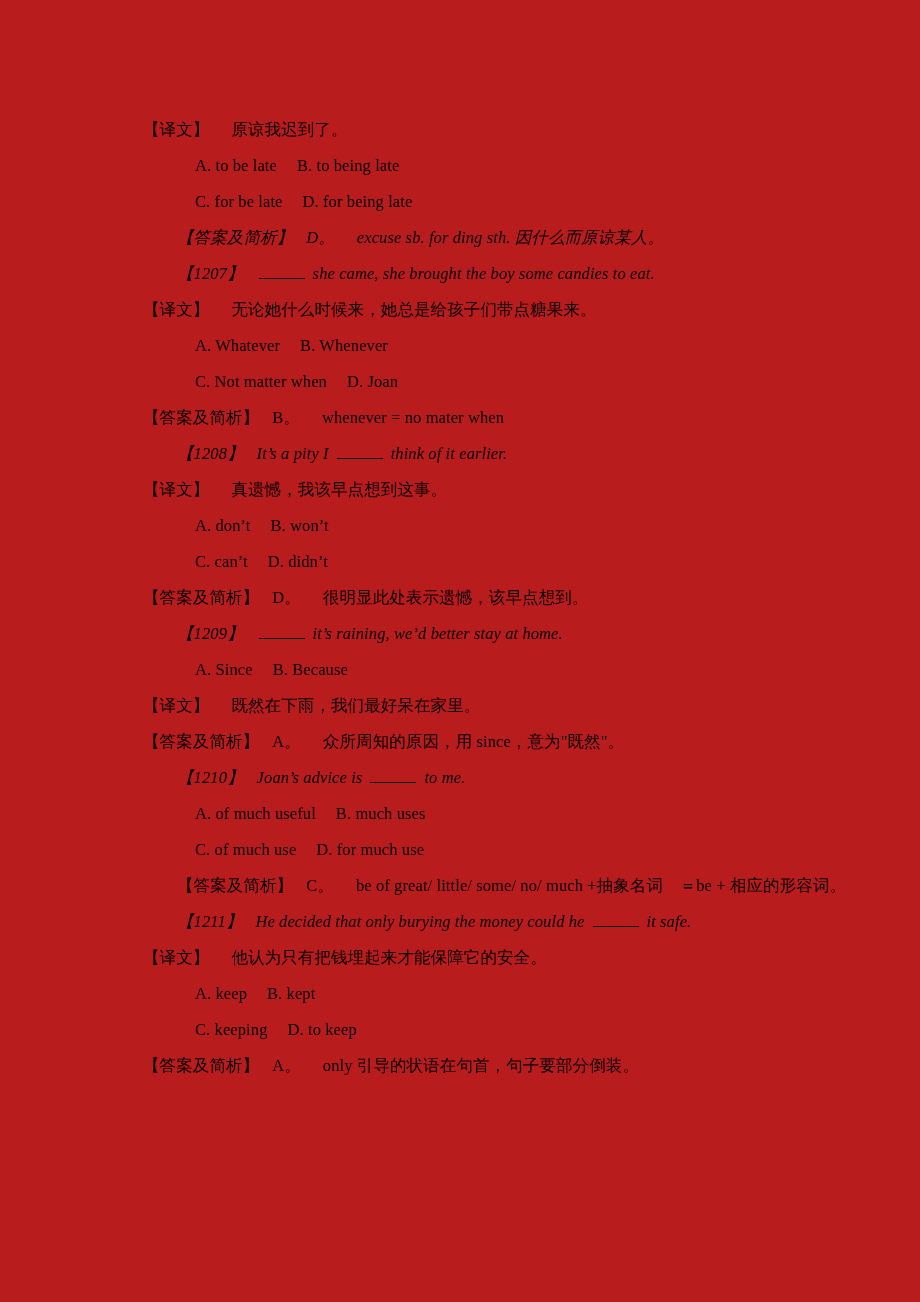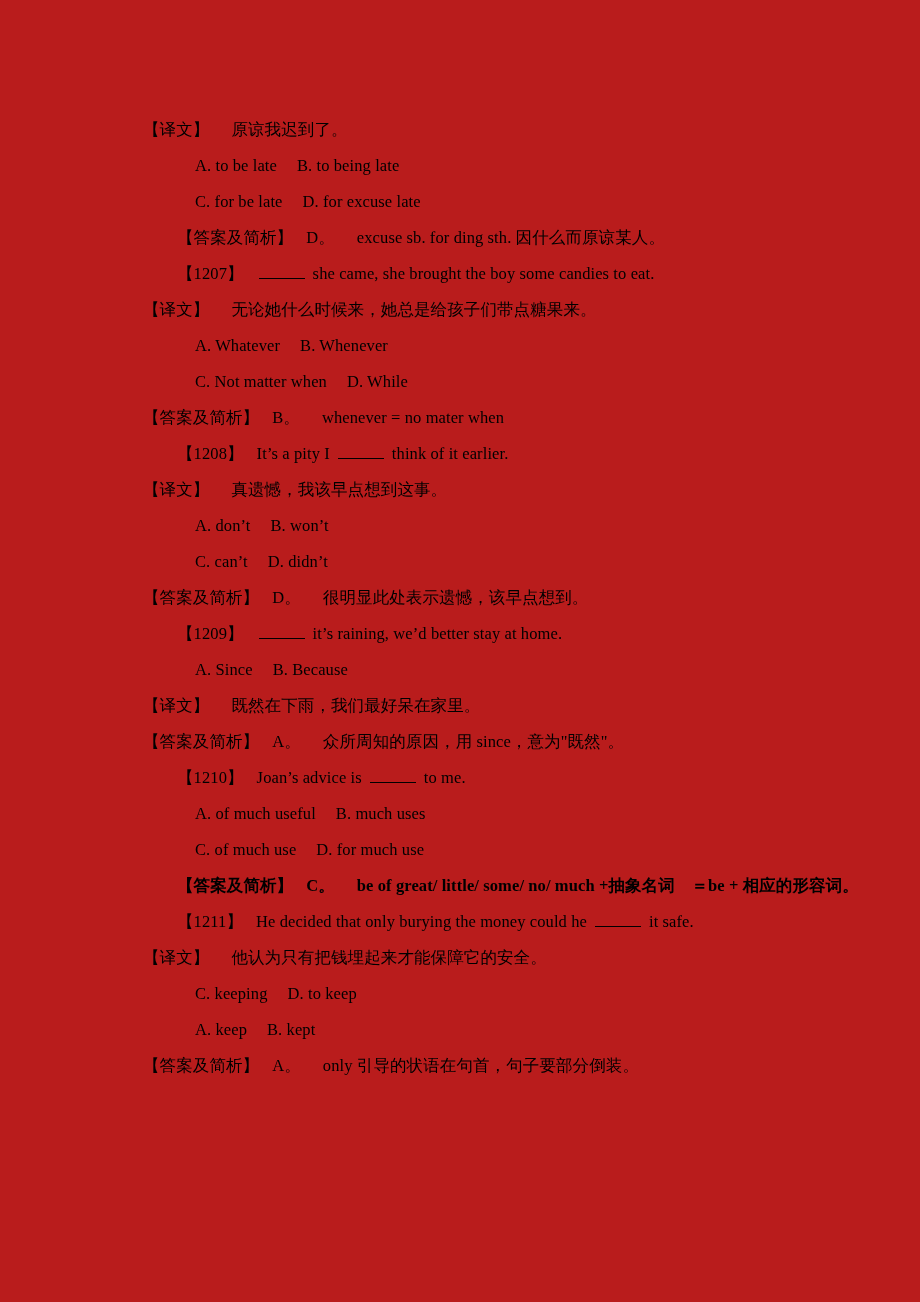--- a/index.html
+++ b/index.html
@@ -45,35 +45,35 @@
   }
 
   
   .line.margin {
     padding-left: 13px;
   }
 
   
   .line.indent {
     padding-left: 47px;
+    font-style: italic;
   }
 
   
   .line.option {
     padding-left: 65px;
   }
 
   
   .line.wrap {
     white-space: normal;
     height: auto;
     width: 690px;
     padding-left: 47px;
     text-indent: 0;
-    font-weight: bold;
   }
 
   .tag {
     font-family: "Liberation Serif", "DejaVu Serif", serif;
   }
 
   .gap {
     display: inline-block;
     border-bottom: 1px solid #000;
     width: 46px;
@@ -94,38 +94,38 @@
   <div class="content">
 
     <div class="line margin">
       <span class="tag">【译文】</span><span class="sp-lg"></span><span>原谅我迟到了。</span>
     </div>
 
     <div class="line option">
       <span>A. to be late</span><span class="sp-opt"></span><span>B. to being late</span>
     </div>
     <div class="line option">
-      <span>C. for be late</span><span class="sp-opt"></span><span>D. for excuse late</span>
+      <span>C. for be late</span><span class="sp-opt"></span><span>D. for being late</span>
     </div>
 
     <div class="line indent">
       <span class="tag">【答案及简析】</span><span class="sp-md"></span><span>D。</span><span class="sp-lg"></span><span>excuse sb. for ding sth. 因什么而原谅某人。</span>
     </div>
 
     <div class="line indent">
       <span class="tag">【1207】</span><span class="sp-md"></span><span class="gap"></span><span class="sp-sm"></span><span>she came, she brought the boy some candies to eat.</span>
     </div>
     <div class="line margin">
       <span class="tag">【译文】</span><span class="sp-lg"></span><span>无论她什么时候来，她总是给孩子们带点糖果来。</span>
     </div>
     <div class="line option">
       <span>A. Whatever</span><span class="sp-opt"></span><span>B. Whenever</span>
     </div>
     <div class="line option">
-      <span>C. Not matter when</span><span class="sp-opt"></span><span>D. While</span>
+      <span>C. Not matter when</span><span class="sp-opt"></span><span>D. Joan</span>
     </div>
     <div class="line margin">
       <span class="tag">【答案及简析】</span><span class="sp-md"></span><span>B。</span><span class="sp-lg"></span><span>whenever = no mater when</span>
     </div>
 
     <div class="line indent">
       <span class="tag">【1208】</span><span class="sp-md"></span><span>It’s a pity I</span><span class="sp-sm"></span><span class="gap"></span><span class="sp-sm"></span><span>think of it earlier.</span>
     </div>
     <div class="line margin">
       <span class="tag">【译文】</span><span class="sp-lg"></span><span>真遗憾，我该早点想到这事。</span>
@@ -166,23 +166,23 @@
       <span class="tag">【答案及简析】</span><span class="sp-md"></span><span>C。</span><span class="sp-lg"></span><span>be of great/ little/ some/ no/ much +抽象名词　＝be + 相应的形容词。</span>
     </div>
 
     <div class="line indent">
       <span class="tag">【1211】</span><span class="sp-md"></span><span>He decided that only burying the money could he</span><span class="sp-sm"></span><span class="gap"></span><span class="sp-sm"></span><span>it safe.</span>
     </div>
     <div class="line margin">
       <span class="tag">【译文】</span><span class="sp-lg"></span><span>他认为只有把钱埋起来才能保障它的安全。</span>
     </div>
     <div class="line option">
-      <span>C. keeping</span><span class="sp-opt"></span><span>D. to keep</span>
+      <span>A. keep</span><span class="sp-opt"></span><span>B. kept</span>
     </div>
     <div class="line option">
-      <span>A. keep</span><span class="sp-opt"></span><span>B. kept</span>
+      <span>C. keeping</span><span class="sp-opt"></span><span>D. to keep</span>
     </div>
     <div class="line margin">
       <span class="tag">【答案及简析】</span><span class="sp-md"></span><span>A。</span><span class="sp-lg"></span><span>only 引导的状语在句首，句子要部分倒装。</span>
     </div>
 
   </div>
 </div>
 
 </body></html>

